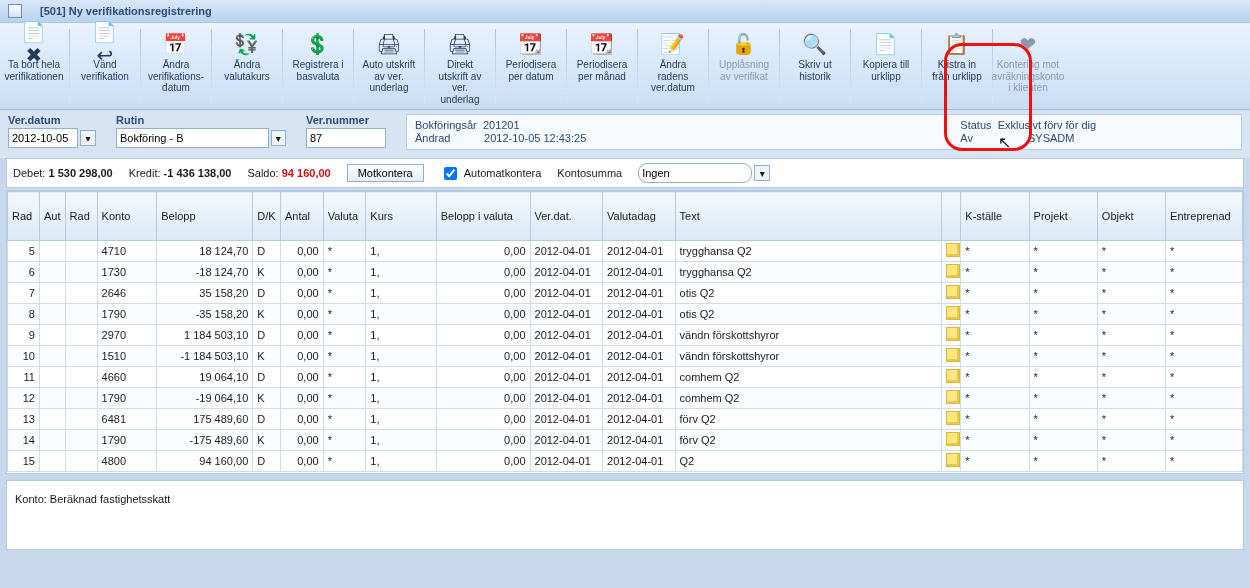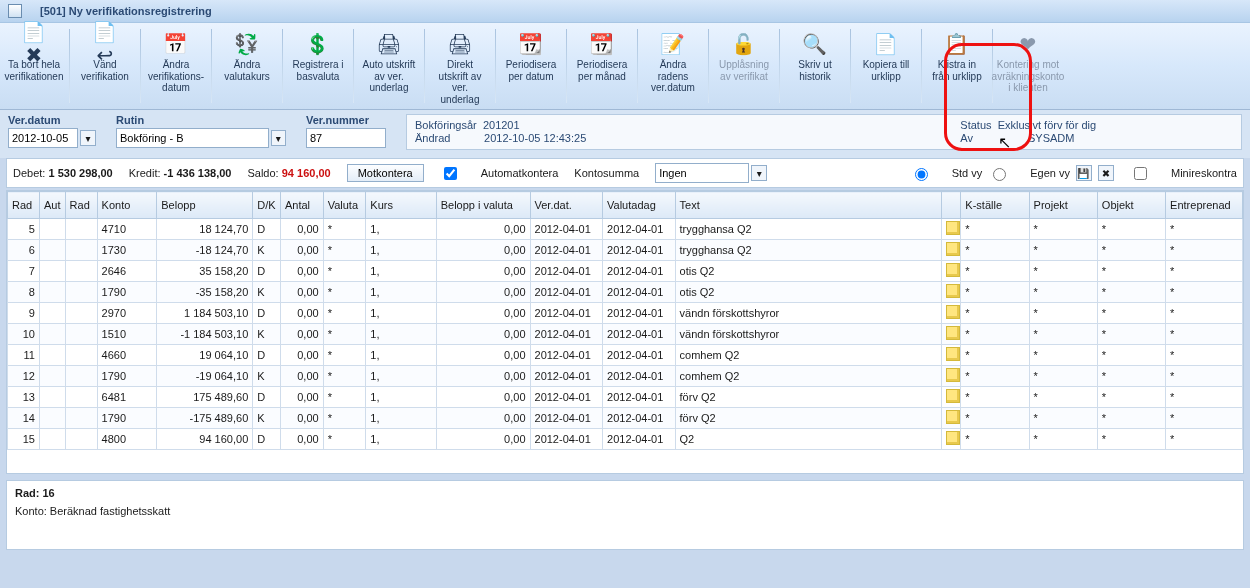--- a/index.html
+++ b/index.html
@@ -123,21 +123,21 @@
   .summary-bar .lbl { color:#1a1a1a; }
   .summary-bar .val { font-weight:bold; }
   .saldo { color:#c11; font-weight:bold; }
   .small-btn {
     border:1px solid #92aecb;
     background: linear-gradient(to bottom,#fdfeff,#e4edf7);
     padding: 2px 10px;
     font-size:11px;
     cursor:pointer;
   }
-  .chk { display:flex; align-items:center; gap:21px;}
+  .chk { display:flex; align-items:center; gap:4px;}
   .radio-grp { display:flex; align-items:center; gap:6px; margin-left:auto;}
   .mini-icon {
     width:16px; height:16px;
     border:1px solid #92aecb;
     background:#f0f5fb;
     display:inline-flex; align-items:center; justify-content:center;
     font-size:10px;
     cursor:pointer;
   }
   .grid-wrap {
@@ -149,21 +149,21 @@
   }
   table.grid {
     border-collapse: collapse;
     width: 100%;
     font-size: 11px;
     table-layout: fixed;
   }
   table.grid th {
     background: linear-gradient(to bottom,#f4f8fd,#dce9f7);
     border: 1px solid #b6cbe1;
-    padding: 7px 4px;
+    padding: 18px 4px;
     font-weight: normal;
     color:#1a1a1a;
     text-align:left;
     white-space:nowrap;
     overflow:hidden;
     font-size:11px;
   }
   table.grid td {
     border: 1px solid #cfdceb;
     padding: 2px 4px;
@@ -311,38 +311,22 @@
   <span><span class="lbl">Debet:</span>&nbsp;<span class="val">1 530 298,00</span></span>
   <span><span class="lbl">Kredit:</span>&nbsp;<span class="val">-1 436 138,00</span></span>
   <span><span class="lbl">Saldo:</span>&nbsp;<span class="saldo">94 160,00</span></span>
   <button class="small-btn">Motkontera</button>
   <label class="chk">
       <input type="checkbox" checked="" style="">
       <span>Automatkontera</span>
     </label>
   <span class="lbl">Kontosumma</span>
   <div class="field-row">
-    <input class="txt" style="width: 94px;" value="Ingen">
+    <input class="txt" style="width: 114px; border-radius: 9px;" value="Ingen">
     <span class="mini-icon">▾</span>
-  </div>
-  <div class="radio-grp">
-    <label class="chk">
-        <input type="radio" name="vy" checked="" style="">
-        <span>Std vy</span>
-      </label>
-    <label class="chk">
-        <input type="radio" name="vy" style="">
-        <span>Egen vy</span>
-      </label>
-    <span class="mini-icon">💾</span>
-    <span class="mini-icon">✖</span>
-    <label class="chk" style="margin-left:10px">
-        <input type="checkbox" style="">
-        <span>Minireskontra</span>
-      </label>
   </div>
 </div>
 
 <div class="grid-wrap">
   <table class="grid" id="grid">
     <colgroup>
       <col style="width:30px">
         <col style="width:24px">
         <col style="width:30px">
         <col style="width:56px">
@@ -602,15 +586,14 @@
           <td>*</td>
           <td>*</td>
           <td>*</td>
           <td>*</td>
         </tr>
       </tbody>
   </table>
 </div>
 
 <div class="footer">
-  <div style="font-weight:bold">Rad: 16</div>
   <div style="margin-top:6px">Konto: Beräknad fastighetsskatt</div>
 </div>
 
 </body></html>

